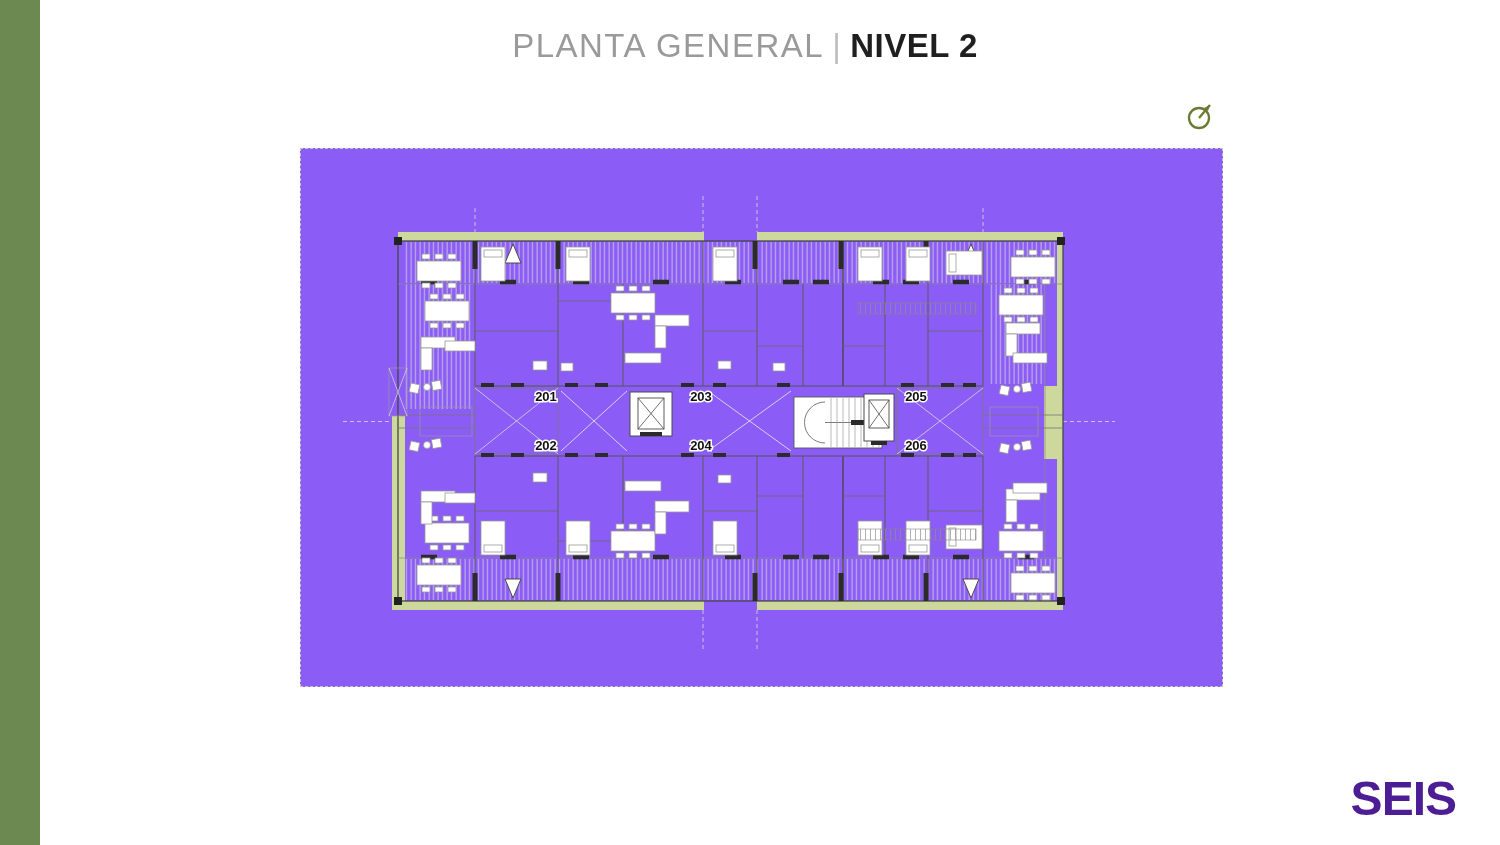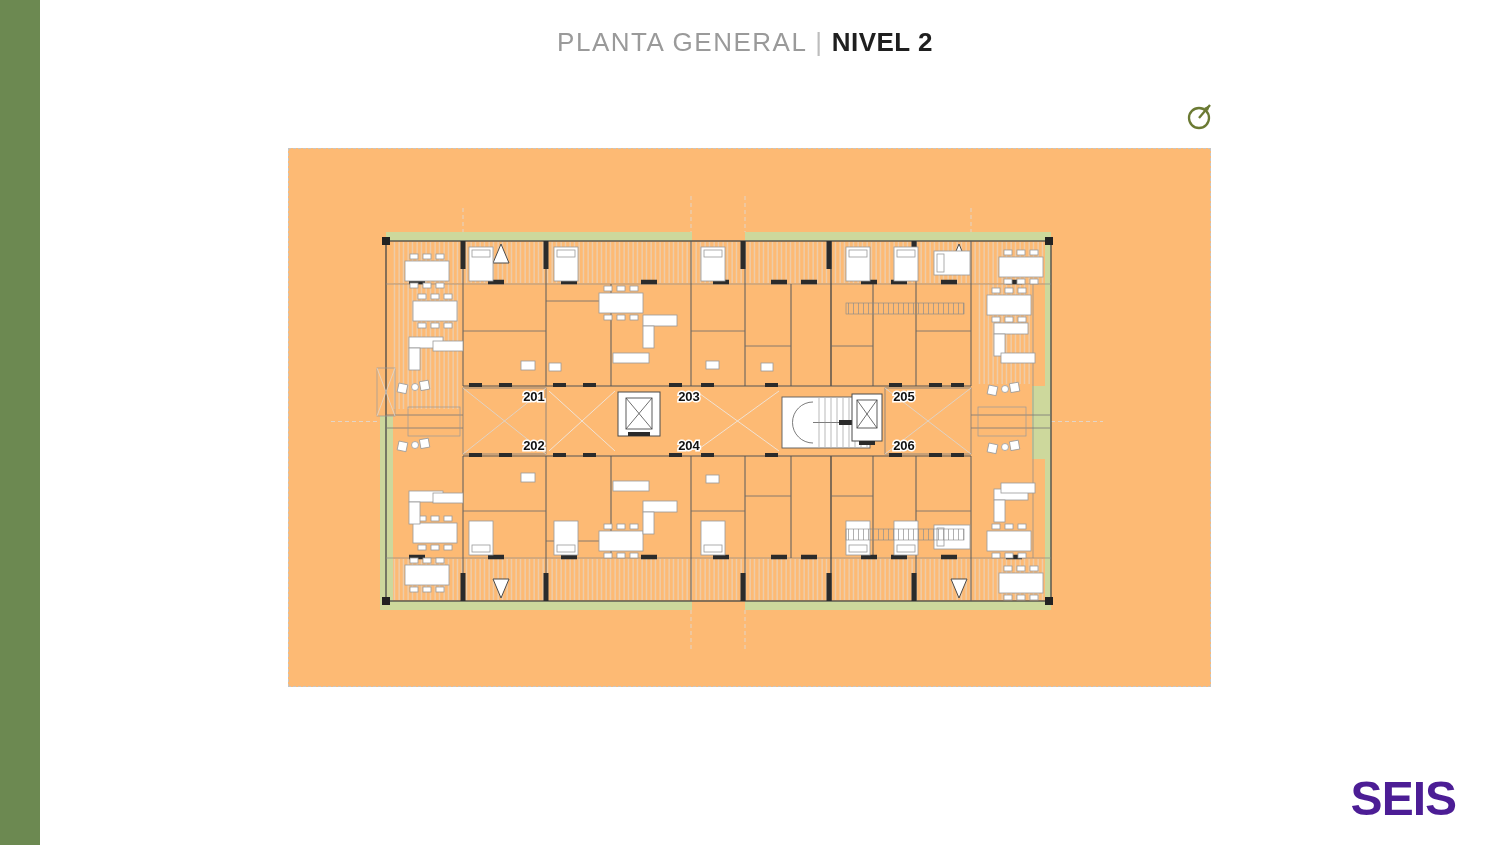--- a/index.html
+++ b/index.html
@@ -3,28 +3,28 @@
 <meta charset="utf-8">
 <style>
   html,body{margin:0;padding:0;}
   body{
     width:1500px;height:845px;position:relative;overflow:hidden;
     background:#ffffff;font-family:"Liberation Sans",sans-serif;
   }
   .sidebar{position:absolute;left:0;top:0;width:40px;height:845px;background:#6c8951;}
   .page-title{
     position:absolute;top:27px;left:40px;right:50px;text-align:center;
-    font-size:26px;font-weight:300;letter-spacing:1.5px;color:#9a9a9a;white-space:nowrap;
+    font-size:33px;font-weight:300;letter-spacing:1.5px;color:#9a9a9a;white-space:nowrap;
   }
   .page-title .sep{color:#bdbdbd;font-weight:300;margin:0 8px;}
   .page-title .bold{color:#1f1f1f;font-weight:700;letter-spacing:0.5px;}
   .compass{position:absolute;left:1185px;top:100px;width:32px;height:32px;}
   .plan-frame{
-    position:absolute;left:288px;top:148px;width:921px;height:537px;
-    border:1px dashed #c5c5c5;background:#fdba74;
+    position:absolute;left:300px;top:148px;width:921px;height:537px;
+    border:1px dashed #c5c5c5;background:#8b5cf6;
   }
   .plan-frame svg{position:absolute;left:0;top:0;}
   .logo{
     position:absolute;right:44px;bottom:19px;
     font-size:48px;font-weight:700;color:#4c1d95;letter-spacing:-1px;
   }
   svg text.unit-no{
     font-family:"Liberation Sans",sans-serif;font-size:13px;font-weight:700;fill:#111;
     paint-order:stroke;stroke:#ffffff;stroke-width:3px;
   }

